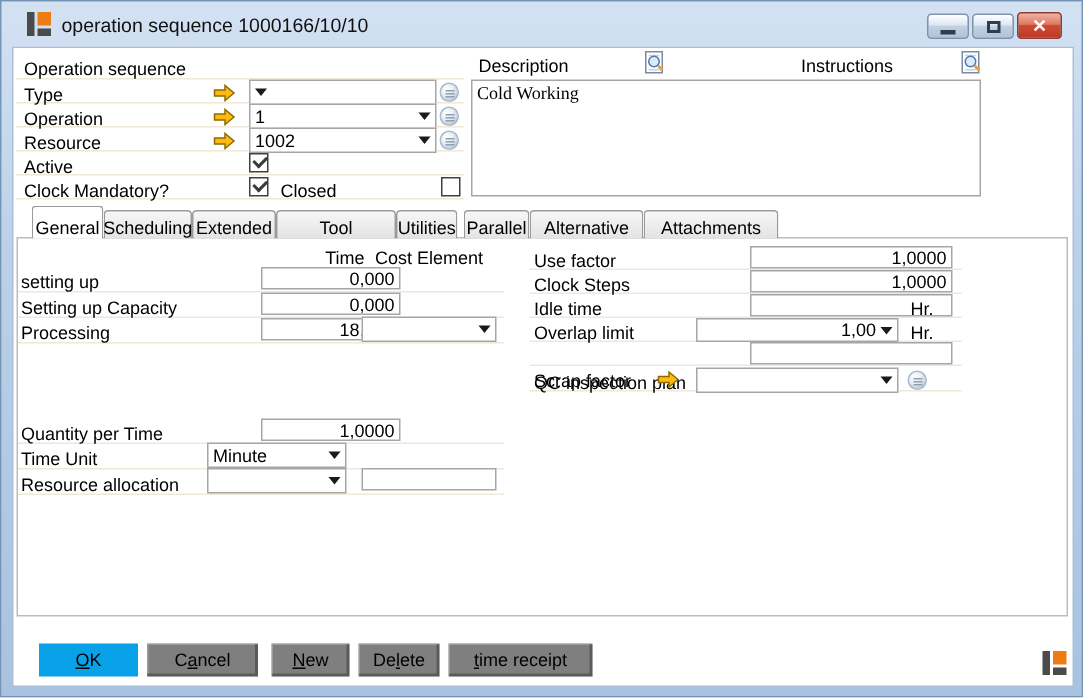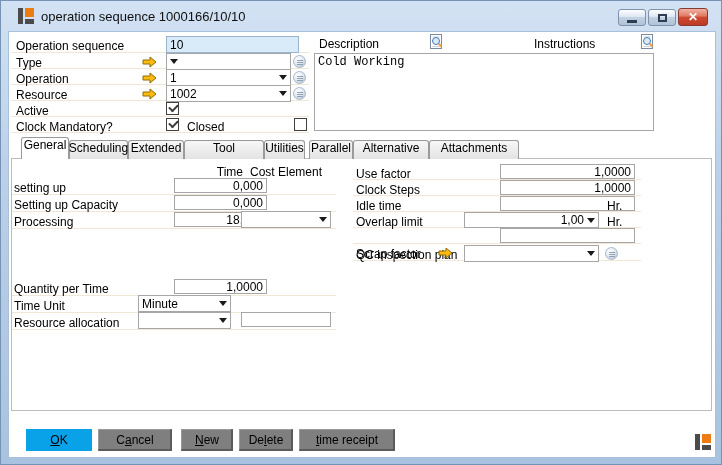--- a/index.html
+++ b/index.html
@@ -24,21 +24,21 @@
   
   .content{position:absolute;left:7px;top:30px;width:708px;height:427px;background:#ffffff;
            border:1px solid #a9c0da;box-sizing:border-box;}
   .lbl{position:absolute;font-size:12px;color:#000;white-space:nowrap;z-index:2;}
   .hdr{position:absolute;font-size:12px;color:#000;white-space:nowrap;z-index:2;}
   .inp{position:absolute;border:1px solid #a6a6a6;background:#fff;color:#000;
        font-family:"Liberation Sans",sans-serif;font-size:12px;padding:0 3px;box-sizing:border-box;z-index:2;}
   .inp.num{text-align:right;margin-left:36px;}
   .inp.hl{background:#d9eaf8;border-color:#9ab4cc;}
   .txtarea{position:absolute;border:1px solid #a6a6a6;background:#fff;color:#000;
-       font-family:Liberation Mono, monospace;font-size:12px;padding:1px 3px;box-sizing:border-box;
+       font-family:Liberation Serif, serif;font-size:12px;padding:1px 3px;box-sizing:border-box;
        resize:none;overflow:hidden;z-index:2;}
   .dd{position:absolute;border:1px solid #a6a6a6;background:#fff;display:flex;align-items:center;
       box-sizing:border-box;padding:0 3px;font-size:12px;color:#000;cursor:default;z-index:2;}
   .dd-val{flex:1;white-space:nowrap;overflow:hidden;}
   .dd-val.num{text-align:right;padding-right:3px;}
   .dd-arrow{width:0;height:0;border-left:4px solid transparent;border-right:4px solid transparent;
       border-top:5px solid #1a1a1a;flex:0 0 auto;}
   .cb{position:absolute;width:13px;height:13px;border:1px solid #404040;background:#fff;
       box-sizing:border-box;cursor:pointer;z-index:2;}
   .cb .check{display:none;position:absolute;left:2px;top:1px;width:7px;height:4px;
@@ -48,21 +48,21 @@
       background:radial-gradient(circle at 35% 30%,#ffffff 0%,#e9eef5 40%,#c4d0de 75%,#aebdd0 100%);
       border:1px solid #a9b8cb;cursor:pointer;z-index:2;}
   .sphere .lines{position:absolute;left:3px;top:4px;width:6px;height:1px;background:#8fa0b5;
       box-shadow:0 2px 0 #8fa0b5,0 4px 0 #8fa0b5;}
   .arrow-ico{position:absolute;z-index:2;cursor:pointer;}
   .docz{position:absolute;z-index:2;cursor:pointer;}
   .sep{position:absolute;height:1px;background:#efe8d7;z-index:1;}
   
   .tab{position:absolute;top:139px;height:19px;box-sizing:border-box;
        background:linear-gradient(180deg,#f7f7f7,#e3e3e3);border:1px solid #9a9a9a;border-bottom:none;
-       border-radius:3px 3px 0 0;font-size:12px;color:#000;display:flex;align-items:flex-start;
+       border-radius:3px 3px 0 0;font-size:12px;color:#000;display:flex;align-items:flex-end;
        justify-content:center;cursor:pointer;z-index:2;}
   .tab.active{top:136px;height:22px;background:#ffffff;z-index:4;}
   .panel{position:absolute;left:10px;top:157px;width:701px;height:253px;border:1px solid #bcbcbc;
        background:#fff;box-sizing:border-box;z-index:1;}
   
   .btn{position:absolute;height:22px;background:#7f7f7f;color:#000;font-size:12px;border:none;
        font-family:"Liberation Sans",sans-serif;display:flex;align-items:center;justify-content:center;
        box-shadow:inset -2px -2px 0 rgba(0,0,0,0.28),inset 1px 1px 0 rgba(255,255,255,0.22);
        cursor:pointer;z-index:2;white-space:pre;}
   .btn.primary{background:#09a1e8;box-shadow:none;}
@@ -94,21 +94,20 @@
   <div class="content"></div>
 
   <div class="sep" style="left:10px;top:51px;width:298px;"></div>
   <div class="sep" style="left:10px;top:67px;width:298px;"></div>
   <div class="sep" style="left:10px;top:83px;width:298px;"></div>
   <div class="sep" style="left:10px;top:99px;width:298px;"></div>
   <div class="sep" style="left:10px;top:115px;width:298px;"></div>
   <div class="sep" style="left:10px;top:131px;width:298px;"></div>
 
   <div class="lbl" style="left:15px;top:38px;">Operation sequence</div>
-  <input class="inp hl" style="left: 165px; top: 35px; width: 133px; height: 17px;" value="10">
 
   <div class="lbl" style="left:15px;top:55px;">Type</div>
   <svg class="arrow-ico" style="left:141px;top:55px;" width="15" height="12" viewBox="0 0 15 12">
     <path d="M1 4h7V1l6 5-6 5V8H1z" fill="#ffb912" stroke="#8a6d00" stroke-width="1"></path>
     </svg>
   <div class="dd" style="left:165px;top:52px;width:125px;height:17px;">
     <span class="dd-arrow"></span>
   </div>
   <div class="sphere" style="left:292px;top:54px;">
       <span class="lines"></span>

